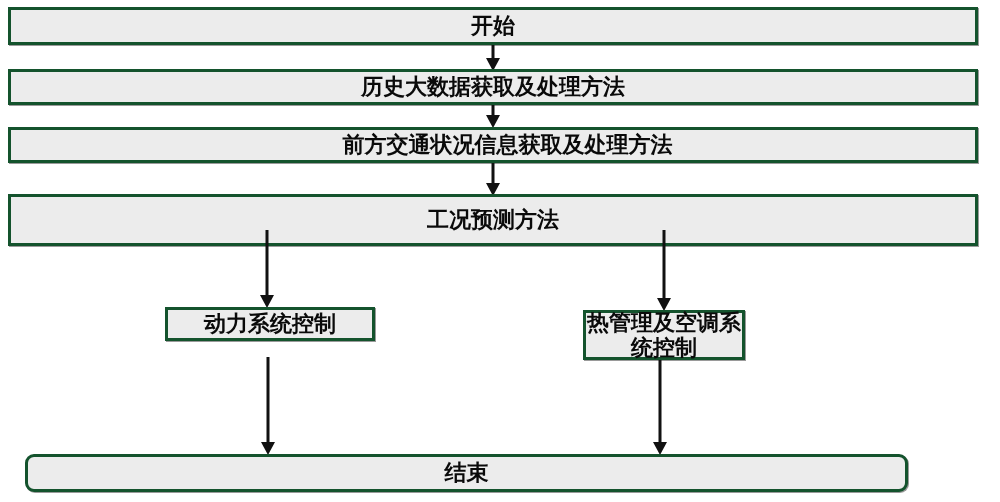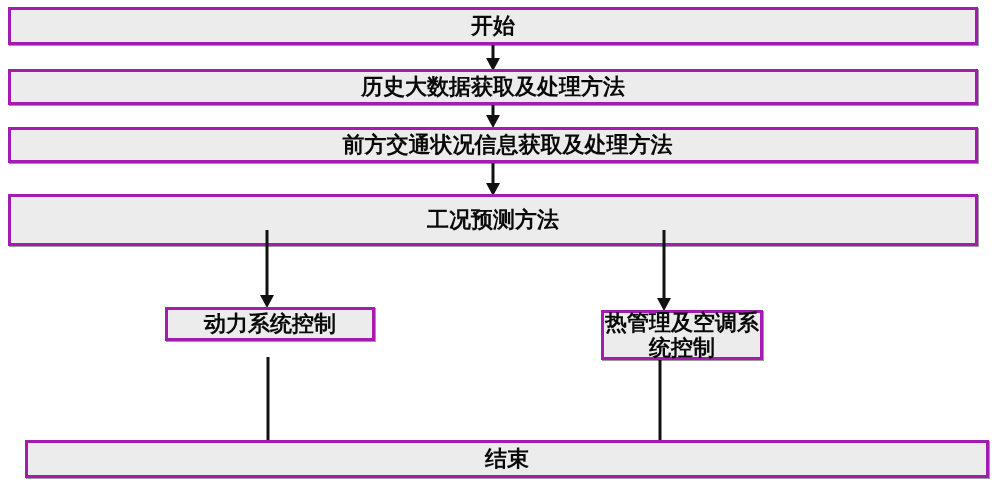--- a/index.html
+++ b/index.html
@@ -8,38 +8,38 @@
     width: 1000px;
     height: 502px;
     background: #ffffff;
     font-family: "Liberation Sans", sans-serif;
     overflow: hidden;
   }
   .node {
     position: absolute;
     box-sizing: border-box;
     background: #ececec;
-    border: 3px solid #a21caf;
+    border: 3px solid #14532d;
     display: flex;
     align-items: center;
     justify-content: center;
     text-align: center;
     font-size: 22px;
     font-weight: bold;
     color: #0a0a0a;
     line-height: 1.15;
     box-shadow: 1px 1px 0 #9a9a9a;
   }
   .node-start    { left: 8px;   top: 7px;   width: 970px; height: 38px; }
   .node-history  { left: 8px;   top: 69px;  width: 970px; height: 36px; }
   .node-traffic  { left: 8px;   top: 127px; width: 970px; height: 36px; padding-left: 29px; }
   .node-predict  { left: 8px;   top: 194px; width: 970px; height: 52px; }
   .node-power    { left: 165px; top: 307px; width: 210px; height: 34px; }
-  .node-thermal  { left: 583px; top: 310px; width: 162px; height: 50px; margin-left: 18px; }
-  .node-end      { left: 25px;  top: 440px; width: 964px; height: 38px; }
+  .node-thermal  { left: 583px; top: 310px; width: 162px; height: 50px; }
+  .node-end      { left: 25px;  top: 454px; width: 883px; height: 38px; border-radius: 9px; }
 
   .arrow { position: absolute; width: 14px; }
   .arrow .shaft {
     position: absolute;
     left: 50%;
     transform: translateX(-50%);
     top: 0;
     bottom: 9px;
     width: 3px;
     background: #111111;

